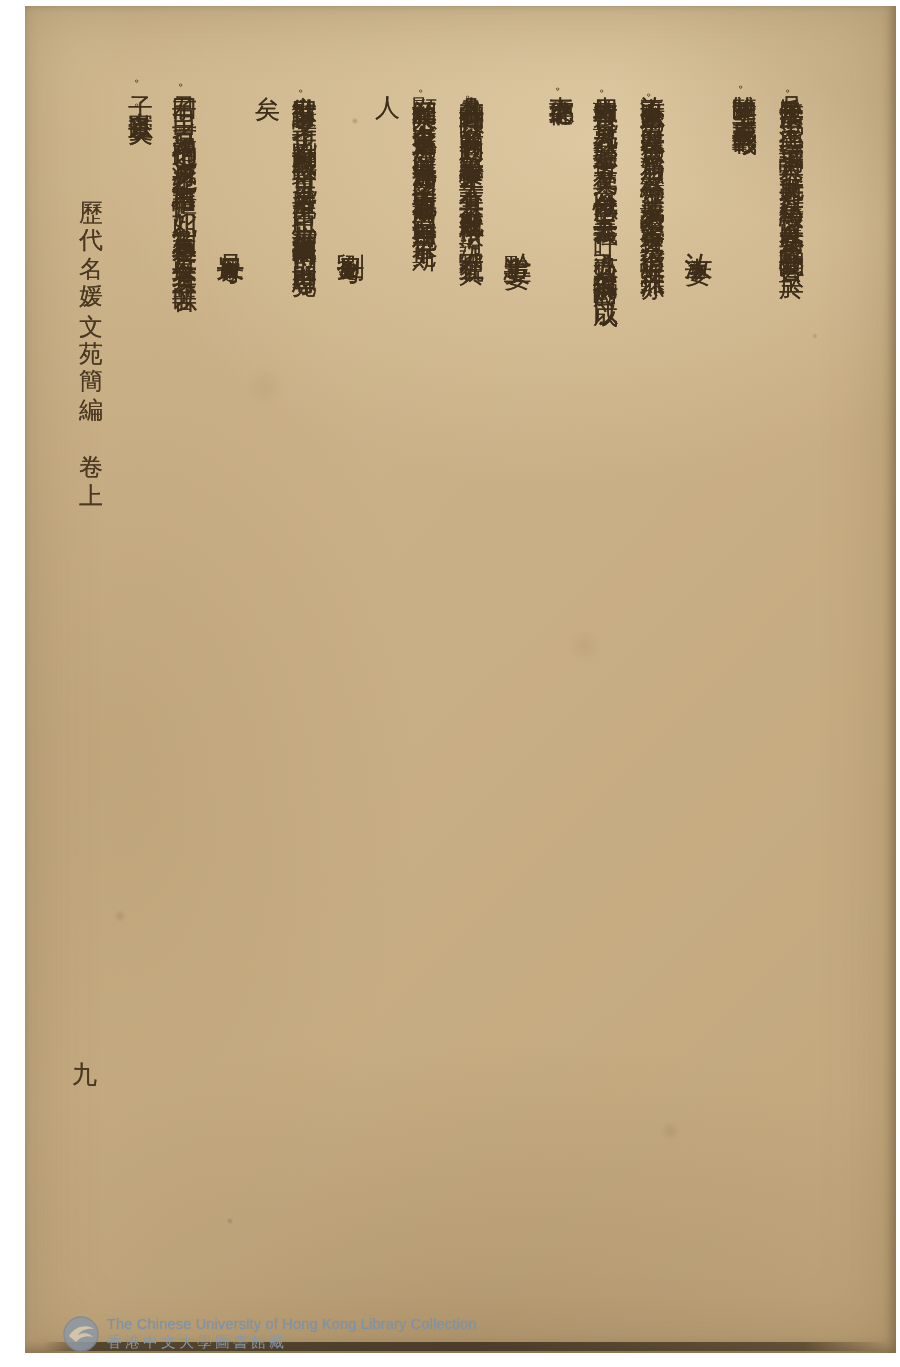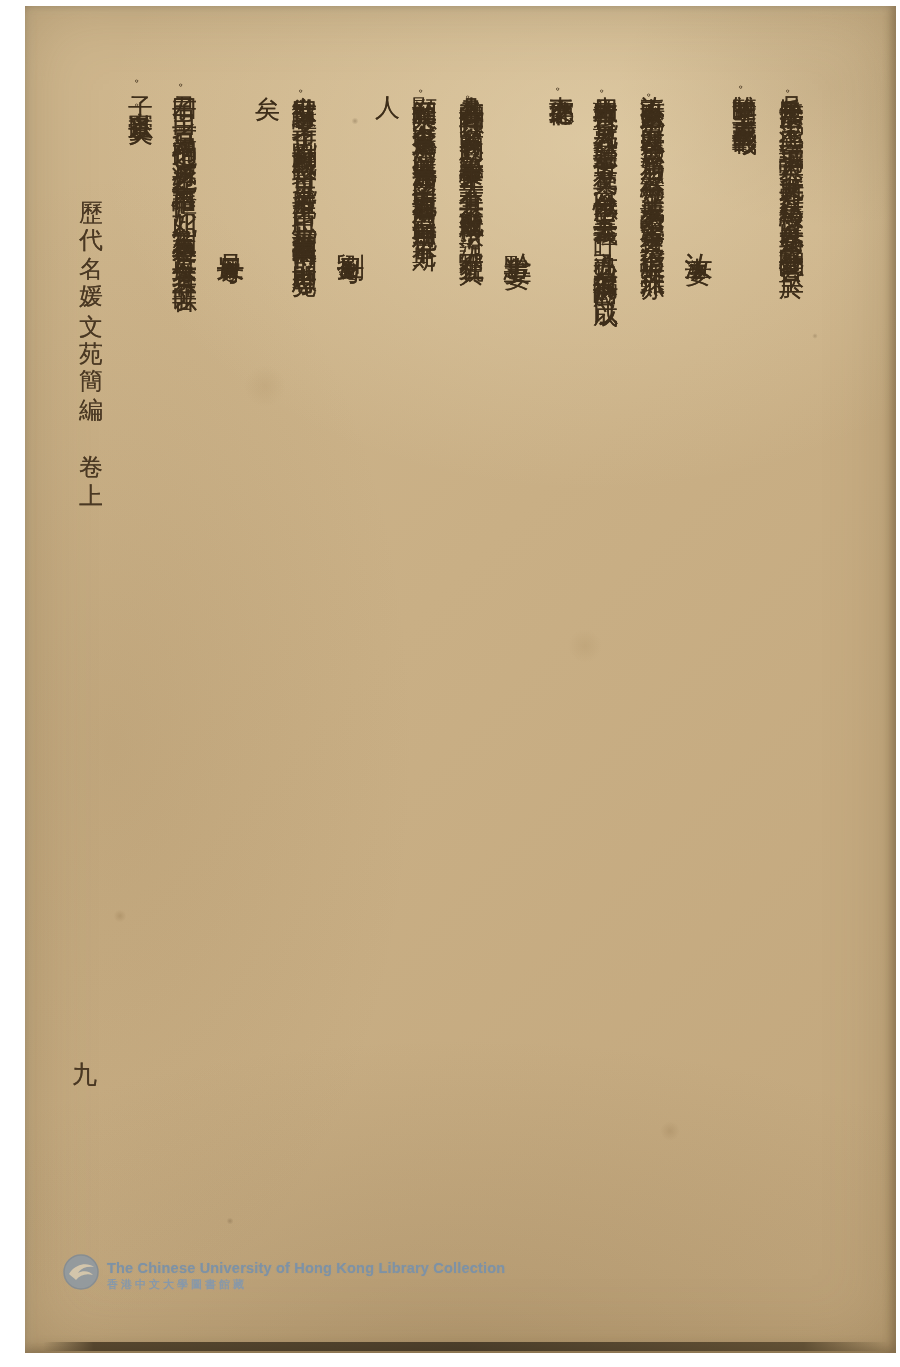--- a/index.html
+++ b/index.html
@@ -68,33 +68,33 @@
     position:absolute; left:47px; top:1052px;
     color:#4a3823; font-size:25px;
     text-shadow:0 0 .6px rgba(74,56,35,.8);
   }
   .bottom-edge{
     position:absolute; left:18px; right:8px; bottom:2px; height:9px;
     background:linear-gradient(to right, transparent 0%, #463823 6%, #3b3020 50%, #55452c 90%, transparent 100%);
     border-radius:3px; opacity:.85;
   }
   .watermark{
-    position:absolute; left:38px; top:1248px;
-    display:flex; align-items:flex-start; gap:8px;font-weight:bold;
+    position:absolute; left:38px; top:1304px;
+    display:flex; align-items:flex-end; gap:8px;
   }
   .wm-logo{width:36px;height:36px;opacity:.85;flex:0 0 auto;}
   .wm-text{display:flex;flex-direction:column;gap:1px;}
   .wm-en{
     font-family:"Liberation Sans", sans-serif;
     font-size:14.5px; color:#7d92a6; letter-spacing:.2px; margin-top:6px;
     text-shadow:0 0 1px rgba(125,146,166,.5);
   }
   .wm-cn{
     font-family:"Liberation Sans", sans-serif;
-    font-size:11px; color:#8798a9; letter-spacing:3px;
+    font-size:15px; color:#8798a9; letter-spacing:3px;
   }
 </style>
 </head>
 <body>
 
 <div class="scan">
 
   <div class="text-block">
       <div class="col body">吳氏無子嫠居<span class="dot">。</span>玉潔不塵<span class="dot">。</span>誠可謂千古一人矣<span class="dot">。</span>其所尤難者<span class="dot">。</span>爲紡績等役<span class="dot">。</span>以孝養其姑<span class="dot">。</span>終身不聞怨言<span class="dot">。</span>至於</div>
       <div class="col body">雙眸重明<span class="dot">。</span>孝感豈不彰彰哉<span class="dot">。</span></div>

